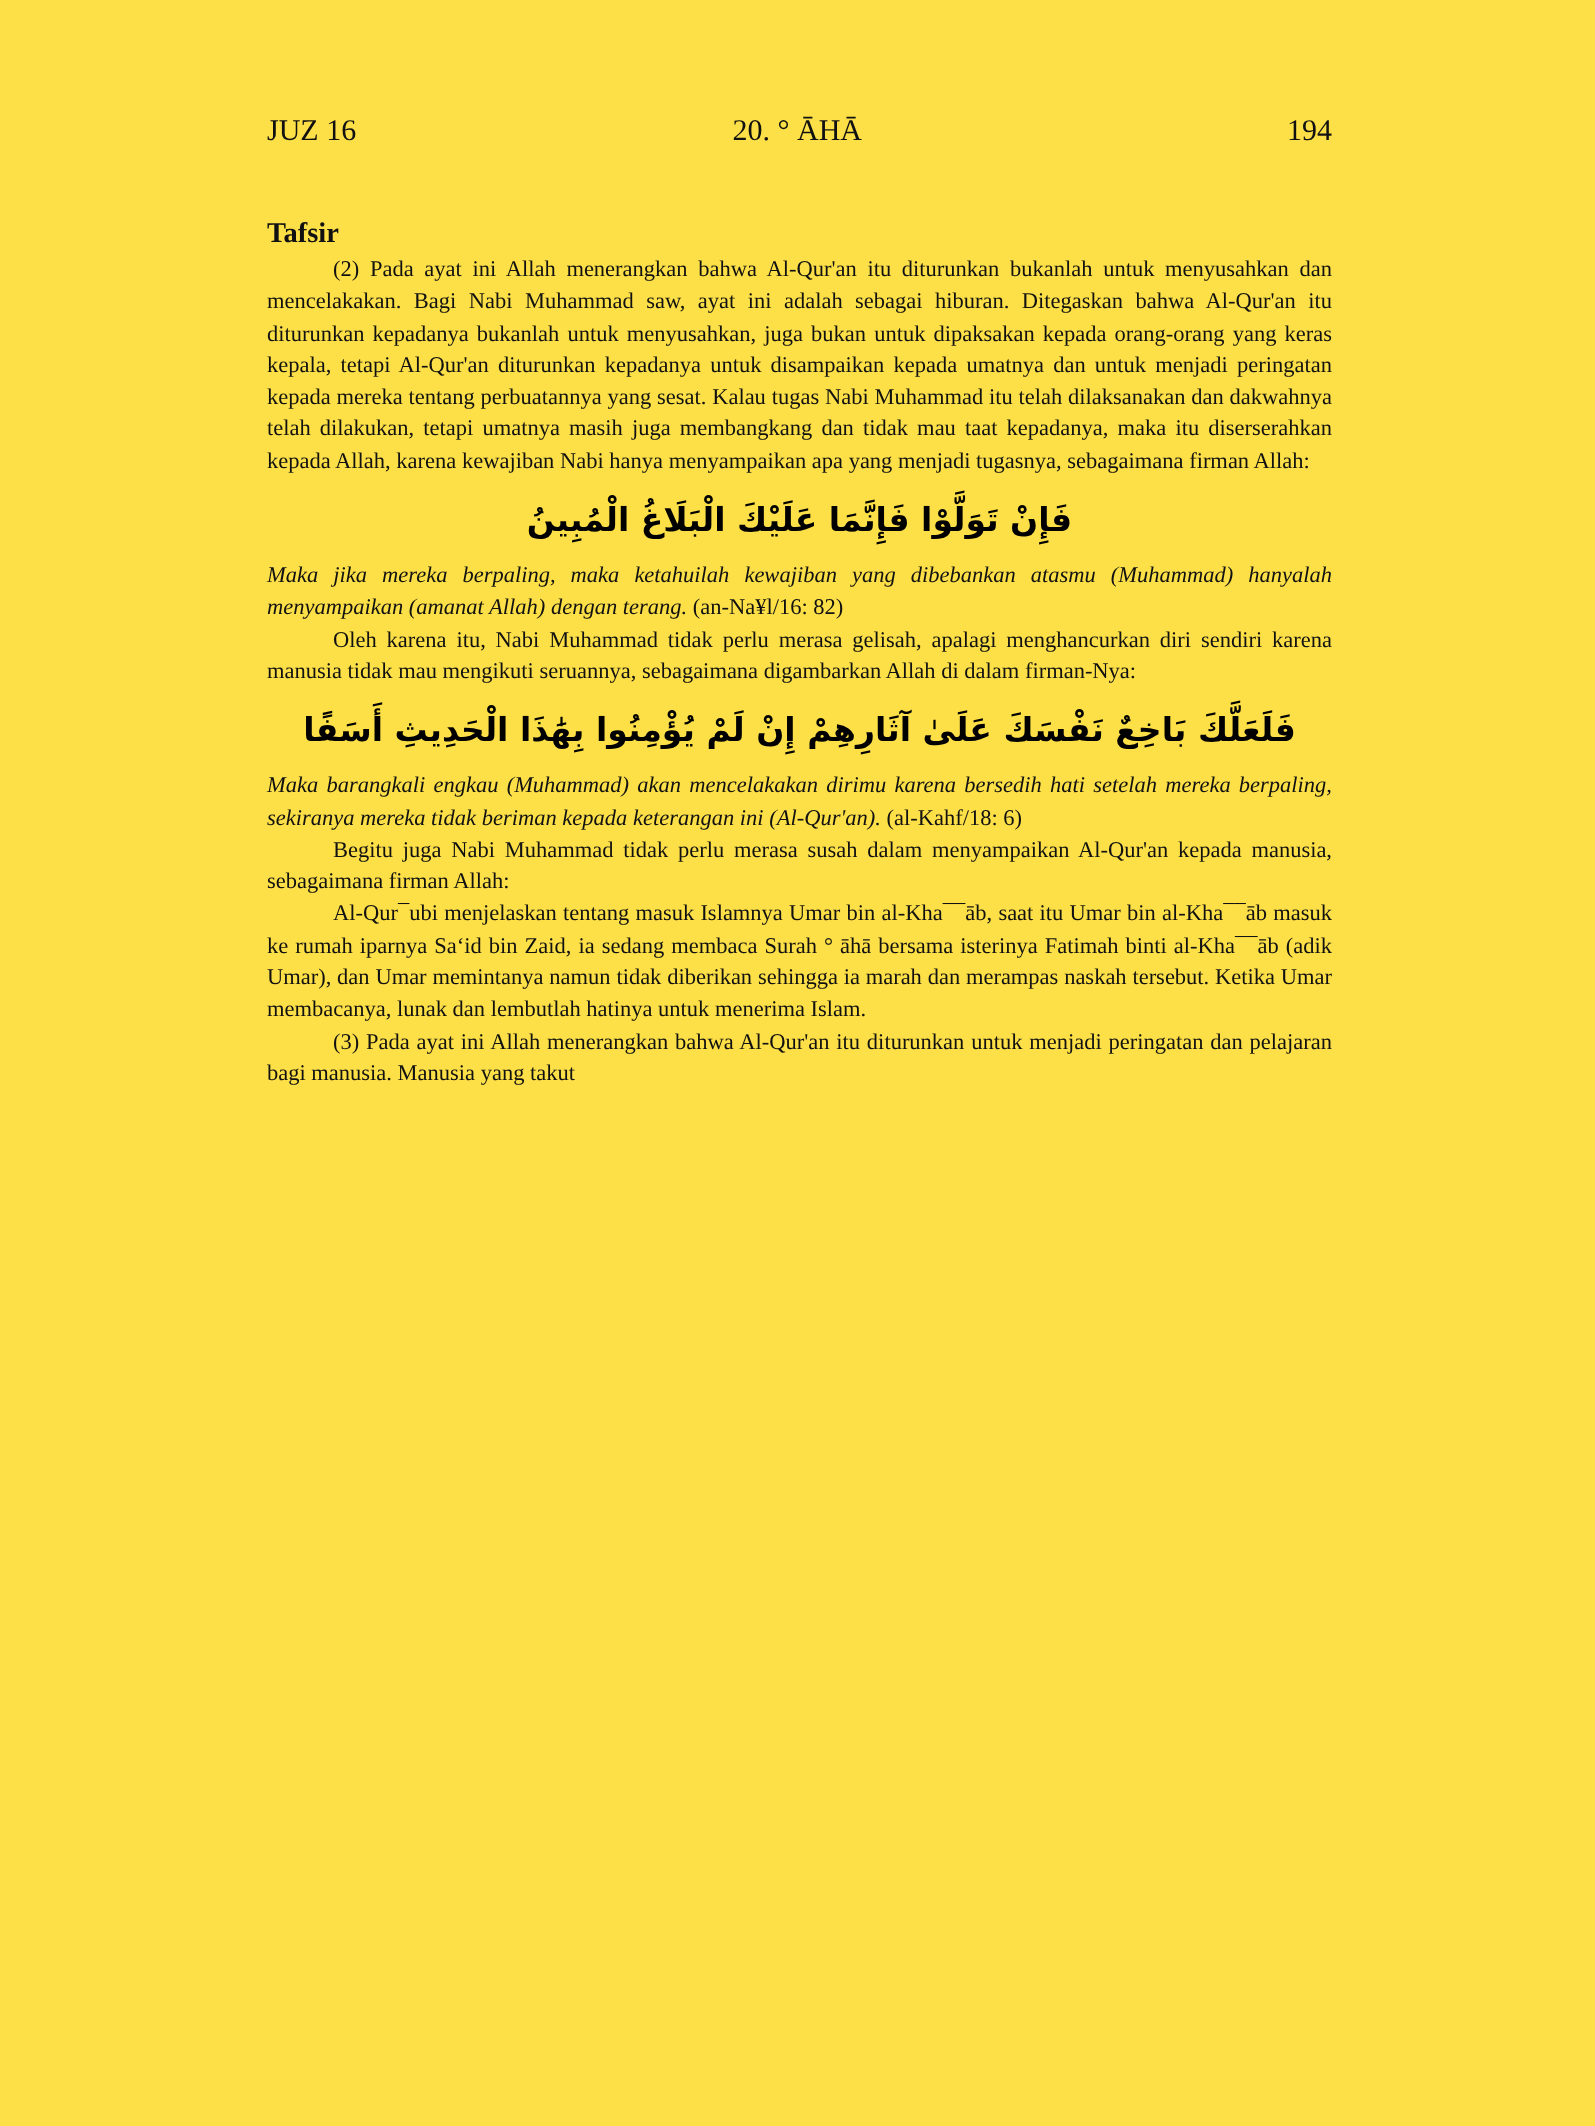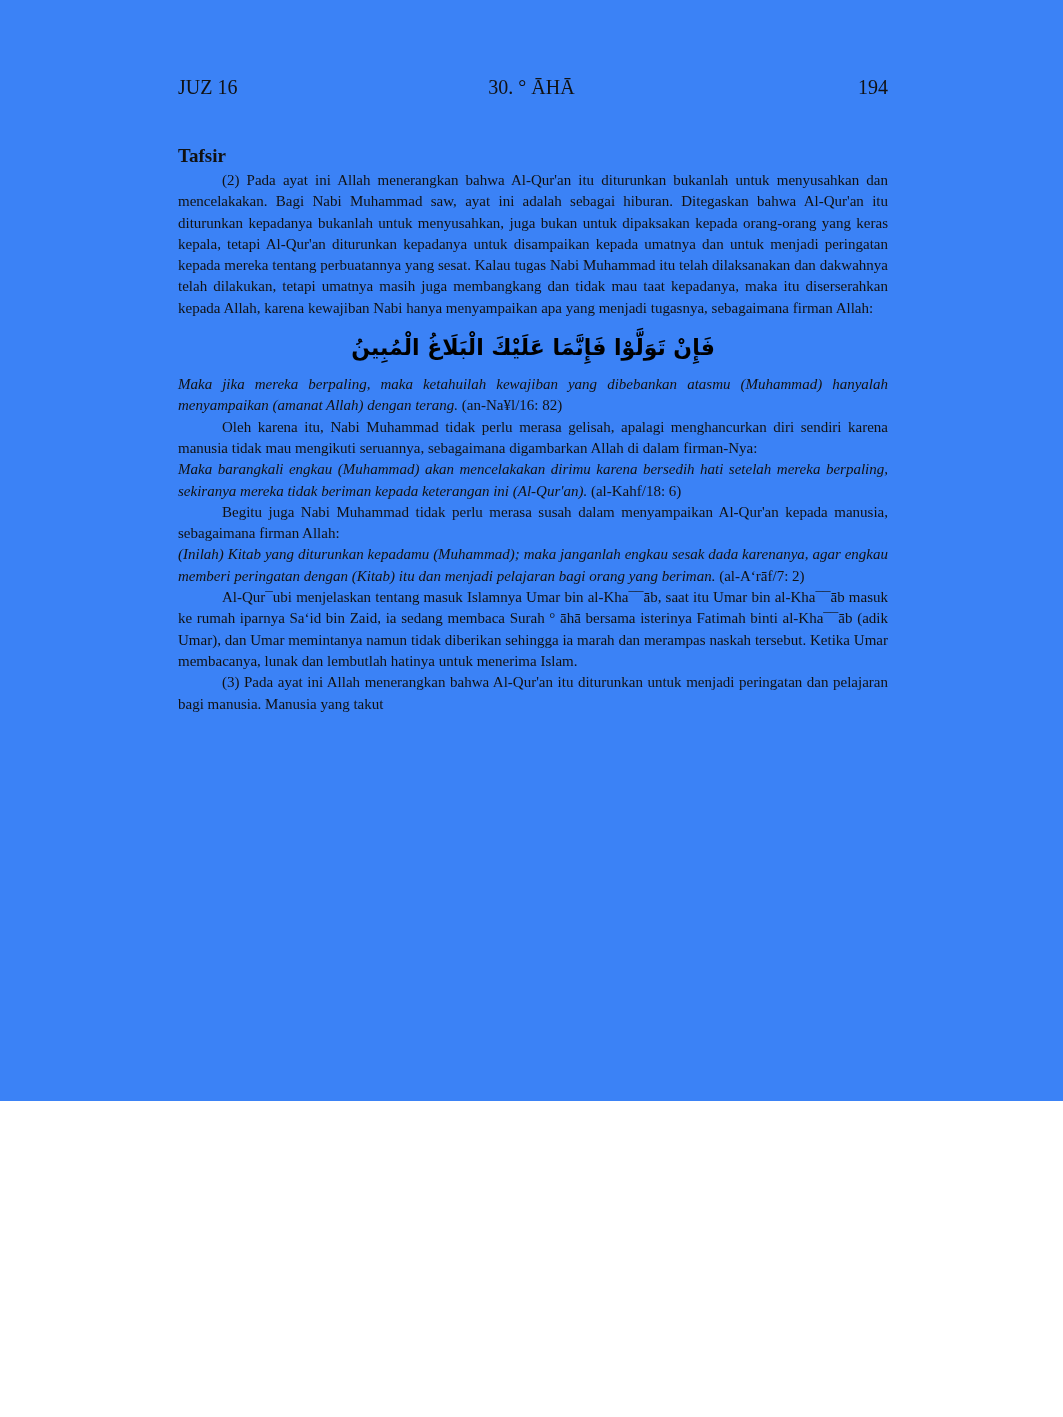--- a/index.html
+++ b/index.html
@@ -3,22 +3,22 @@
 <meta charset="utf-8">
 <style>
   html, body {
     margin: 0;
     padding: 0;
     background: #ffffff;
   }
   .page {
     position: relative;
     width: 1063px;
-    height: 1101px;
-    background: #3b82f6;
+    height: 1417px;
+    background: #fde047;
     color: #111111;
     font-family: "Liberation Serif", serif;
     box-sizing: border-box;
     padding: 76px 175px 0 178px;
     overflow: hidden;
   }
   .running-header {
     display: flex;
     justify-content: space-between;
     align-items: baseline;
@@ -60,52 +60,49 @@
     font-style: italic;
   }
 </style>
 </head>
 <body>
 
 <div class="page">
 
   <div class="running-header">
     <span>JUZ 16</span>
-    <span class="center">30. ° ĀHĀ</span>
+    <span class="center">20. ° ĀHĀ</span>
     <span>194</span>
   </div>
 
   <div class="content">
 
     <div class="section-title">Tafsir</div>
 
     <p class="para indent">(2) Pada ayat ini Allah menerangkan bahwa Al-Qur'an itu diturunkan bukanlah untuk menyusahkan dan mencelakakan. Bagi Nabi Muhammad saw, ayat ini adalah sebagai hiburan. Ditegaskan bahwa Al-Qur'an itu diturunkan kepadanya bukanlah untuk menyusahkan, juga bukan untuk dipaksakan kepada orang-orang yang keras kepala, tetapi Al-Qur'an diturunkan kepadanya untuk disampaikan kepada umatnya dan untuk menjadi peringatan kepada mereka tentang perbuatannya yang sesat. Kalau tugas Nabi Muhammad itu telah dilaksanakan dan dakwahnya telah dilakukan, tetapi umatnya masih juga membangkang dan tidak mau taat kepadanya, maka itu diserserahkan kepada Allah, karena kewajiban Nabi hanya menyampaikan apa yang menjadi tugasnya, sebagaimana firman Allah:</p>
 
     <div class="arabic">فَإِنْ تَوَلَّوْا فَإِنَّمَا عَلَيْكَ الْبَلَاغُ الْمُبِينُ</div>
 
     <p class="para">
       <span class="italic">Maka jika mereka berpaling, maka ketahuilah kewajiban yang dibebankan atasmu (Muhammad) hanyalah menyampaikan (amanat Allah) dengan terang.</span>
       <span>(an-Na¥l/16: 82)</span>
     </p>
 
     <p class="para indent">Oleh karena itu, Nabi Muhammad tidak perlu merasa gelisah, apalagi menghancurkan diri sendiri karena manusia tidak mau mengikuti seruannya, sebagaimana digambarkan Allah di dalam firman-Nya:</p>
 
+    <div class="arabic">فَلَعَلَّكَ بَاخِعٌ نَفْسَكَ عَلَىٰ آثَارِهِمْ إِنْ لَمْ يُؤْمِنُوا بِهَٰذَا الْحَدِيثِ أَسَفًا</div>
 
     <p class="para">
       <span class="italic">Maka barangkali engkau (Muhammad) akan mencelakakan dirimu karena bersedih hati setelah mereka berpaling, sekiranya mereka tidak beriman kepada keterangan ini (Al-Qur'an).</span>
       <span>(al-Kahf/18: 6)</span>
     </p>
 
     <p class="para indent">Begitu juga Nabi Muhammad tidak perlu merasa susah dalam menyampaikan Al-Qur'an kepada manusia, sebagaimana firman Allah:</p>
 
 
-    <p class="para">
-      <span class="italic">(Inilah) Kitab yang diturunkan kepadamu (Muhammad); maka janganlah engkau sesak dada karenanya, agar engkau memberi peringatan dengan (Kitab) itu dan menjadi pelajaran bagi orang yang beriman.</span>
-      <span>(al-A‘rāf/7: 2)</span>
-    </p>
 
     <p class="para indent">Al-Qur¯ubi menjelaskan tentang masuk Islamnya Umar bin al-Kha¯¯āb, saat itu Umar bin al-Kha¯¯āb masuk ke rumah iparnya Sa‘id bin Zaid, ia sedang membaca Surah ° āhā bersama isterinya Fatimah binti al-Kha¯¯āb (adik Umar), dan Umar memintanya namun tidak diberikan sehingga ia marah dan merampas naskah tersebut. Ketika Umar membacanya, lunak dan lembutlah hatinya untuk menerima Islam.</p>
 
     <p class="para indent">(3) Pada ayat ini Allah menerangkan bahwa Al-Qur'an itu diturunkan untuk menjadi peringatan dan pelajaran bagi manusia. Manusia yang takut</p>
 
   </div>
 
 </div>
 
 </body></html>

